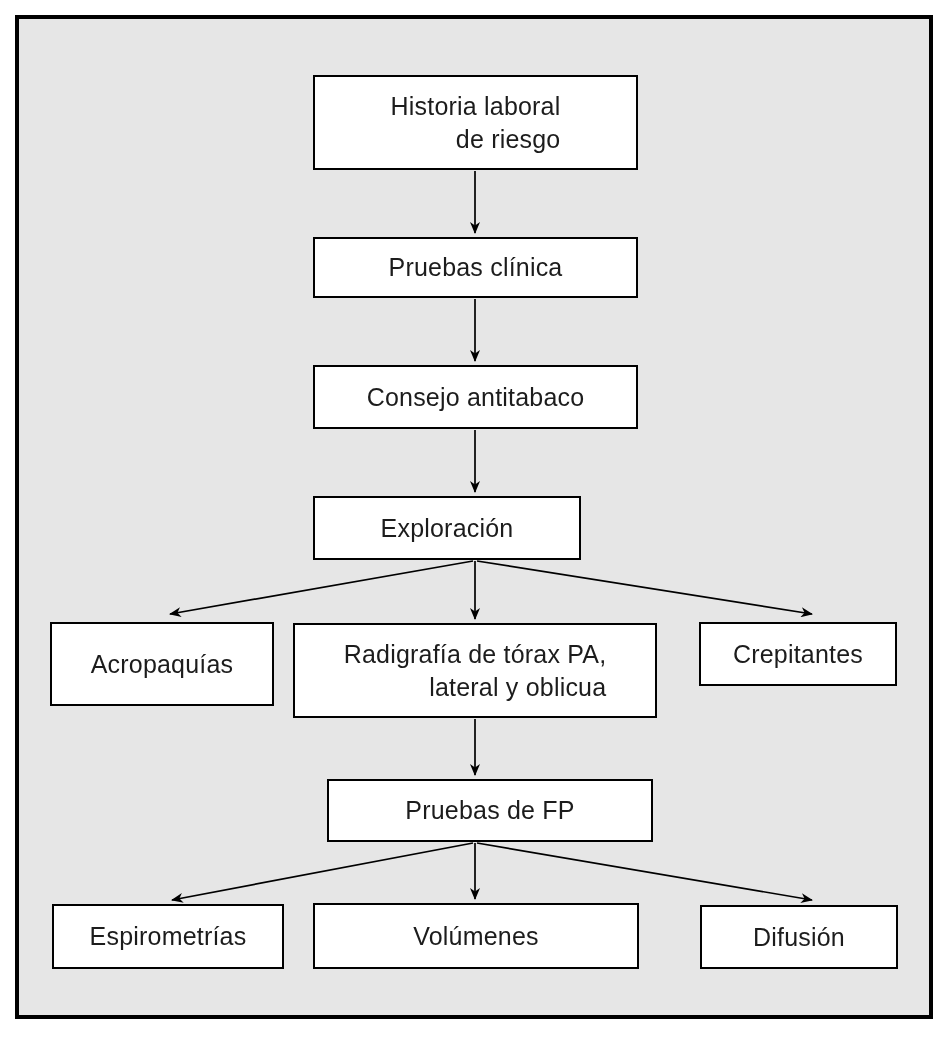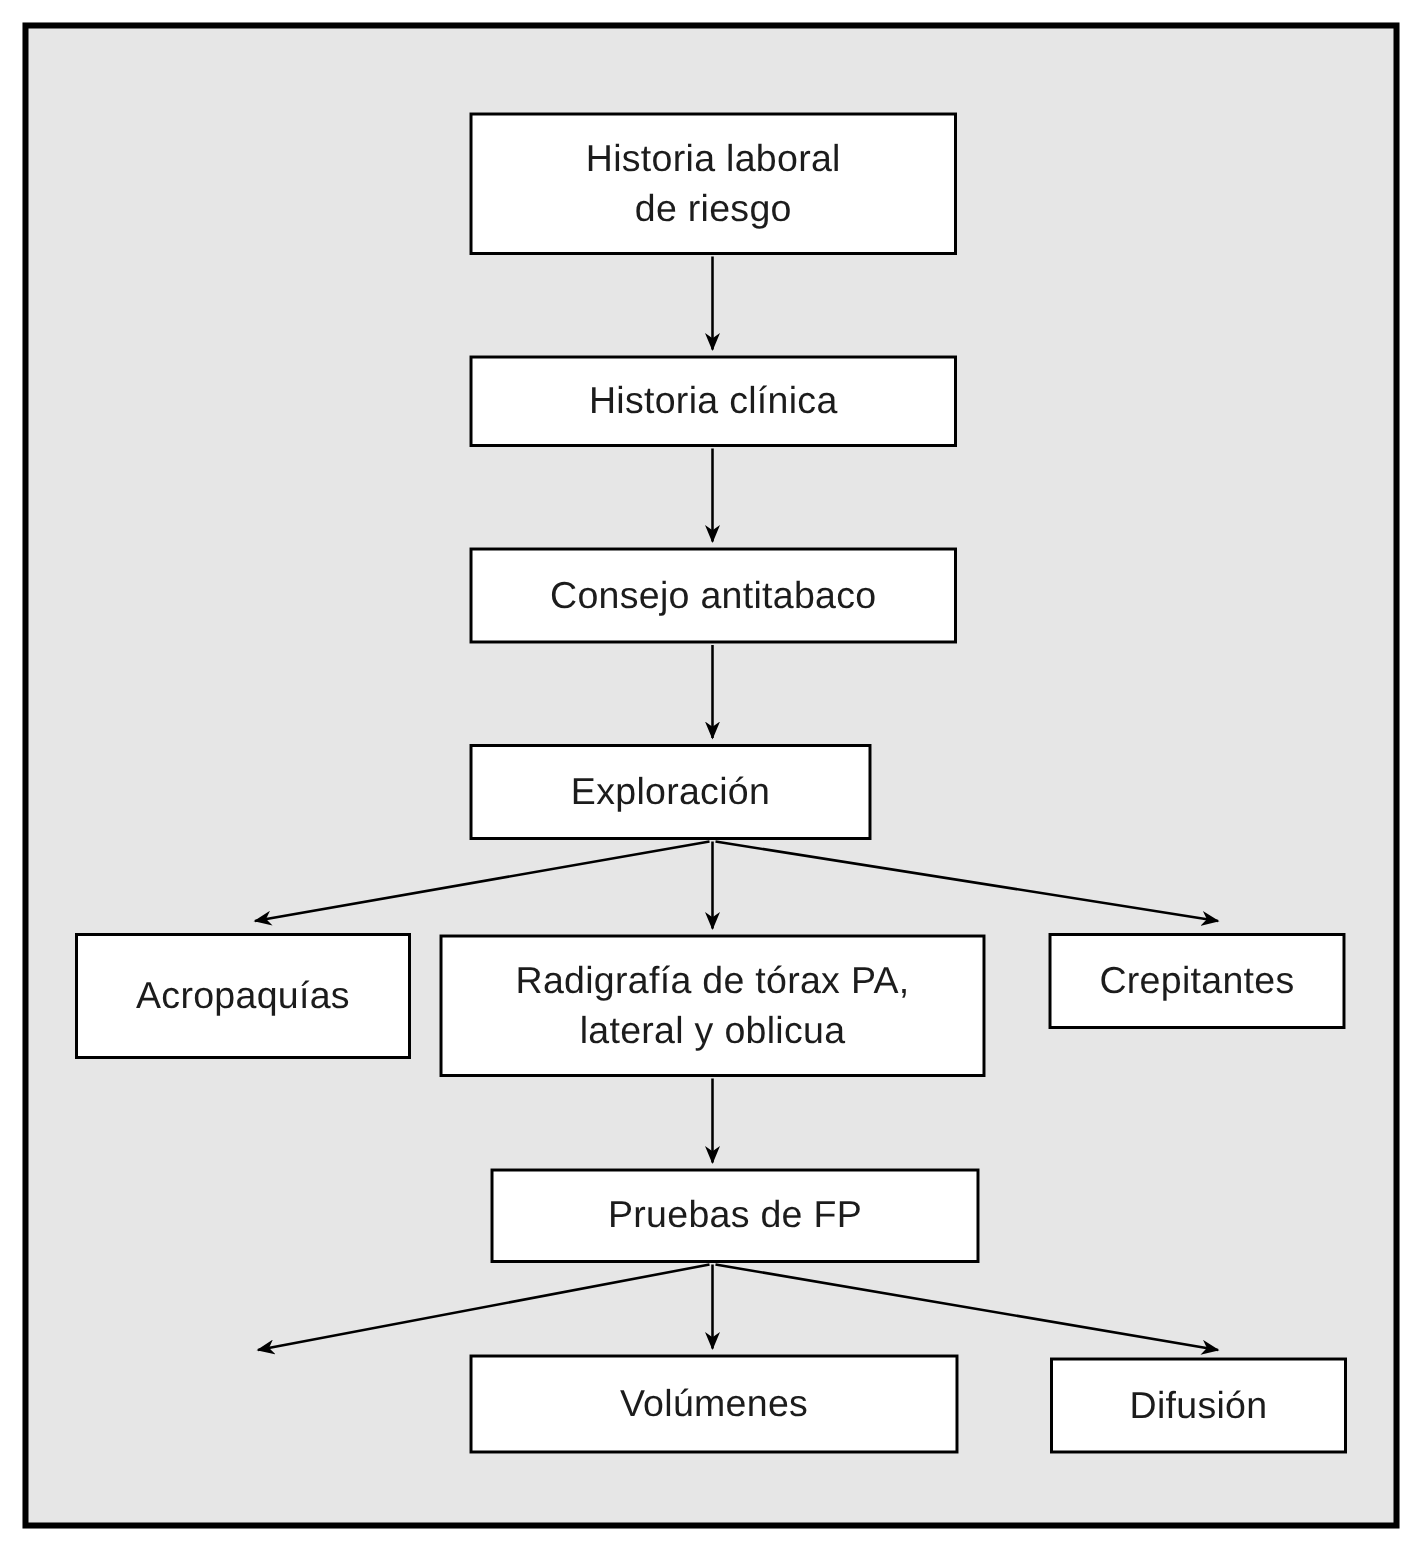--- a/index.html
+++ b/index.html
@@ -34,21 +34,21 @@
     pointer-events: none;
   }
   .node {
     position: absolute;
     background: #ffffff;
     border: 2px solid #000000;
     box-sizing: border-box;
     display: flex;
     align-items: center;
     justify-content: center;
-    text-align: center;
+    text-align: right;
     font-size: 25px;
     line-height: 1.32;
     color: #1c1c1c;
     white-space: pre-line;
     letter-spacing: 0.2px;
   }
   
   .n-historia-laboral   { left: 313px; top:  75px; width: 325px; height: 95px; }
   .n-historia-clinica   { left: 313px; top: 237px; width: 325px; height: 61px; }
   .n-consejo-antitabaco { left: 313px; top: 365px; width: 325px; height: 64px; }
@@ -88,33 +88,34 @@
 
       <line x1="473" y1="843" x2="172" y2="900" marker-end="url(#ah)"></line>
       <line x1="475" y1="843" x2="475" y2="899" marker-end="url(#ah)"></line>
       <line x1="477" y1="843" x2="812" y2="900" marker-end="url(#ah)"></line>
     </g>
   </svg>
 
   <div class="node n-historia-laboral">Historia laboral
 de riesgo</div>
 
-  <div class="node n-historia-clinica">Historia clínica</div>
+  <div class="node n-historia-clinica">Pruebas clínica</div>
 
   <div class="node n-consejo-antitabaco">Consejo antitabaco</div>
 
   <div class="node n-exploracion">Exploración</div>
 
   <div class="node n-acropaquias">Acropaquías</div>
 
   <div class="node n-radiografia">Radigrafía de tórax PA,
 lateral y oblicua</div>
 
   <div class="node n-crepitantes">Crepitantes</div>
 
   <div class="node n-pruebas-fp">Pruebas de FP</div>
 
+  <div class="node n-espirometrias">Espirometrías</div>
 
   <div class="node n-difusion">Difusión</div>
 
   <div class="node n-volumenes">Volúmenes</div>
 
 </div>
 
 </body></html>

